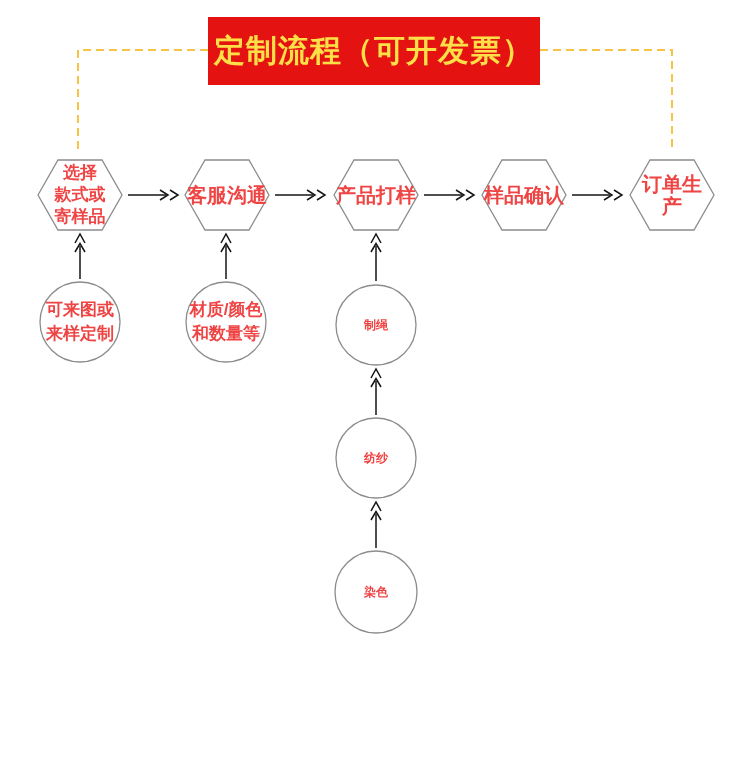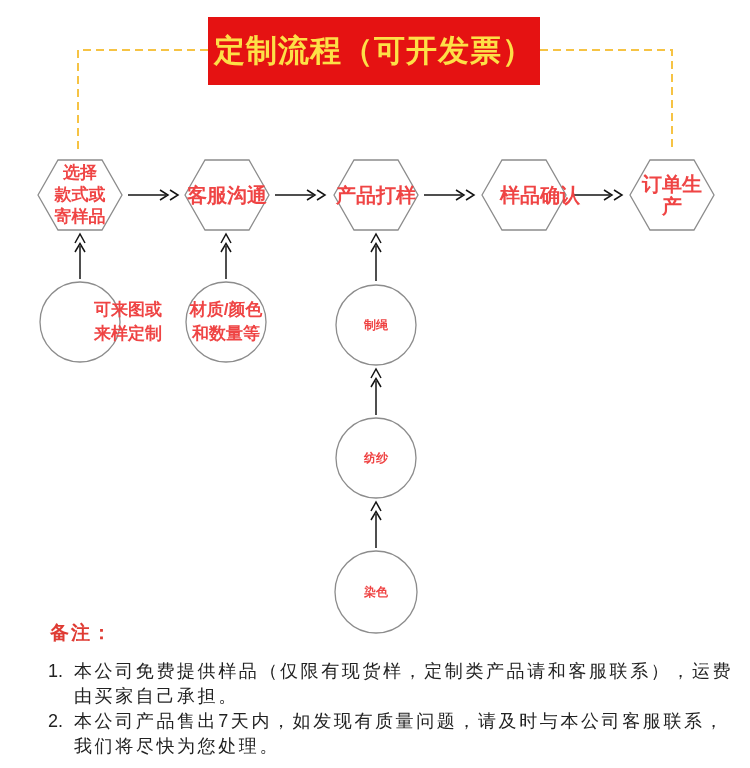--- a/index.html
+++ b/index.html
@@ -111,38 +111,25 @@
 
   <div class="banner">
     <span>定制流程（可开发票）</span>
   </div>
 
   <div class="lbl hex" style="left:80px;top:195px;">选择
 款式或
 寄样品</div>
   <div class="lbl hex single" style="left:227px;top:195px;">客服沟通</div>
   <div class="lbl hex single" style="left:376px;top:195px;text-align:center;">产品打样</div>
-  <div class="lbl hex single" style="left:524px;top:195px;margin-left:16px;">样品确认</div>
+  <div class="lbl hex single" style="left:524px;top:195px;">样品确认</div>
   <div class="lbl hex single" style="left:672px;top:195px;">订单生产</div>
 
-  <div class="lbl circ" style="left:80px;top:322px;margin-left:48px;">可来图或
+  <div class="lbl circ" style="left:80px;top:322px;">可来图或
 来样定制</div>
   <div class="lbl circ" style="left:226px;top:322px;">材质/颜色
 和数量等</div>
   <div class="lbl circ single" style="left:376px;top:325px;">制绳</div>
   <div class="lbl circ single" style="left:376px;top:458px;">纺纱</div>
   <div class="lbl circ single" style="left:376px;top:592px;">染色</div>
 
-  <div class="notes">
-    <div class="notes-heading">备注：</div>
-    <div class="note-item">
-      <span class="note-num">1.</span>
-      <span class="note-text">本公司免费提供样品（仅限有现货样，定制类产品请和客服联系），运费
-由买家自己承担。</span>
-    </div>
-    <div class="note-item">
-      <span class="note-num">2.</span>
-      <span class="note-text">本公司产品售出7天内，如发现有质量问题，请及时与本公司客服联系，
-我们将尽快为您处理。</span>
-    </div>
-  </div>
 
 </div>
 
 </body></html>

